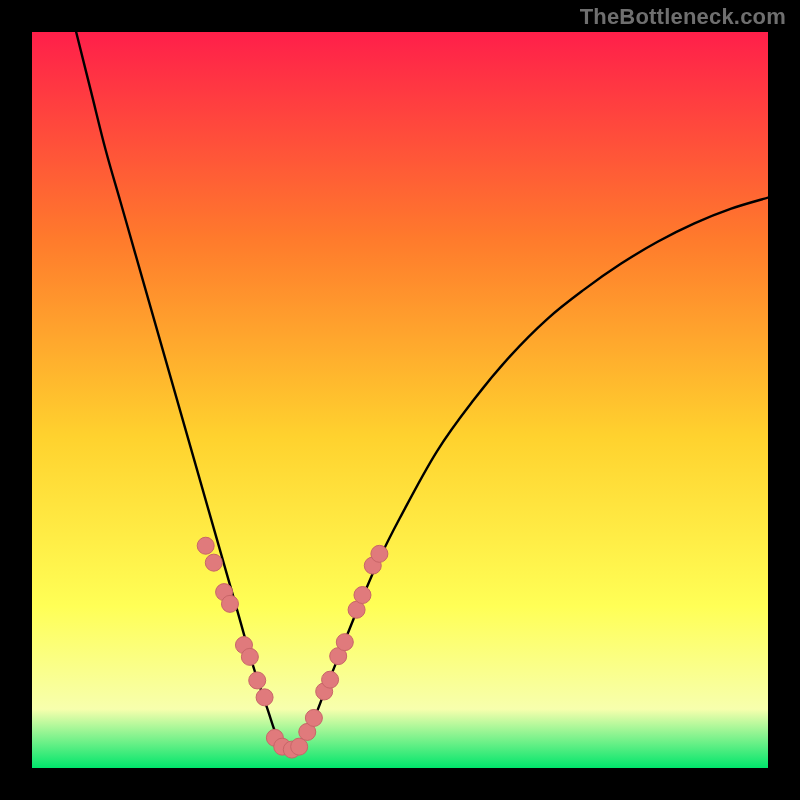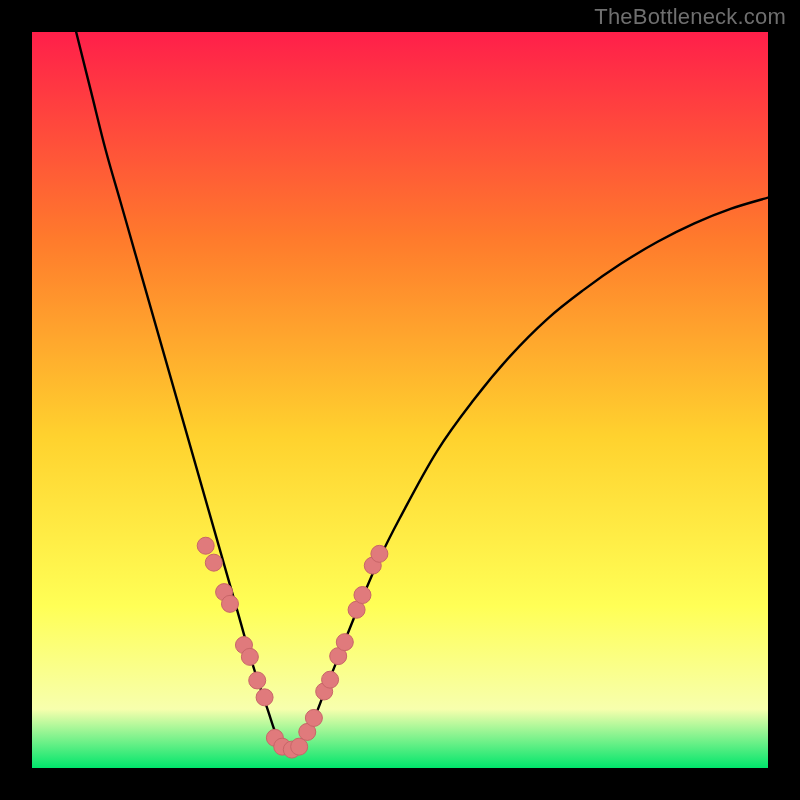--- a/index.html
+++ b/index.html
@@ -16,21 +16,21 @@
     width: 800px;
     height: 800px;
     background: #000;
   }
   .watermark {
     position: absolute;
     top: 4px;
     right: 14px;
     color: #6f6f6f;
     font-size: 22px;
-    font-weight: 400;
+    font-weight: 700;
     letter-spacing: 0.2px;
     font-family: Arial, Helvetica, sans-serif;
   }
   .plot-wrap {
     position: absolute;
     left: 32px;
     top: 32px;
     width: 736px;
     height: 736px;
   }

